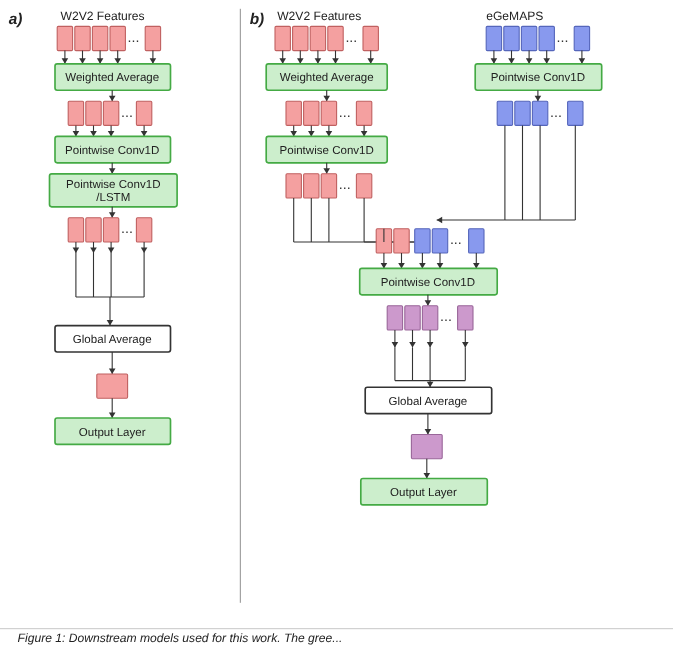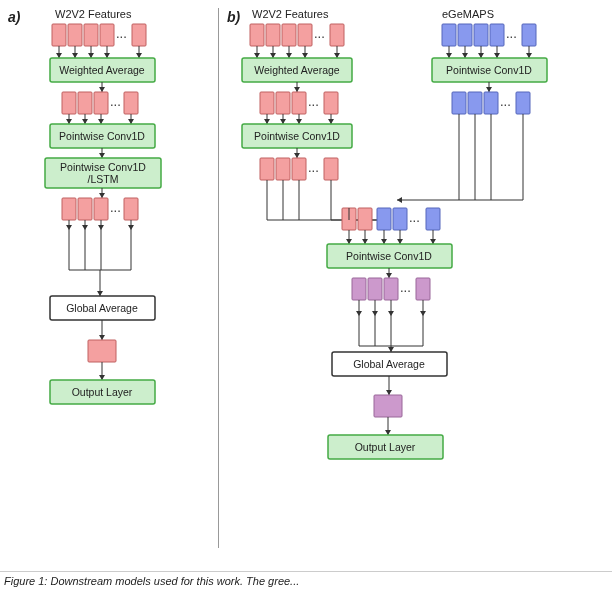--- a/index.html
+++ b/index.html
@@ -283,17 +283,17 @@
     <rect x="152" y="395" width="28" height="22" fill="#cc99cc" stroke="#996699" stroke-width="1" rx="1"></rect>
 
     <line x1="166" y1="417" x2="166" y2="435" stroke="#333" stroke-width="1"></line>
     <polygon points="166,435 163,430 169,430" fill="#333"></polygon>
 
     <rect x="106" y="435" width="115" height="24" fill="#cceecc" stroke="#44aa44" stroke-width="1.5" rx="2"></rect>
     <text x="163" y="451" text-anchor="middle" font-size="10.5" fill="#222">Output Layer</text>
 
   </svg>
 
-  <div style="position:absolute; bottom:0; left:0; width:612px; font-size:11px; font-style:italic; color:#222; padding:3px 4px; border-top:1px solid #ccc; background:white;">
+  <div style="position:absolute; bottom:0; left:0; width:612px; font-size:11px; font-style:italic; color:#222; padding:3px 16px; border-top:1px solid #ccc; background:white;">
     <span>Figure 1: Downstream models used for this work. The gree...</span>
   </div>
 
 </div>
 
 </body></html>

